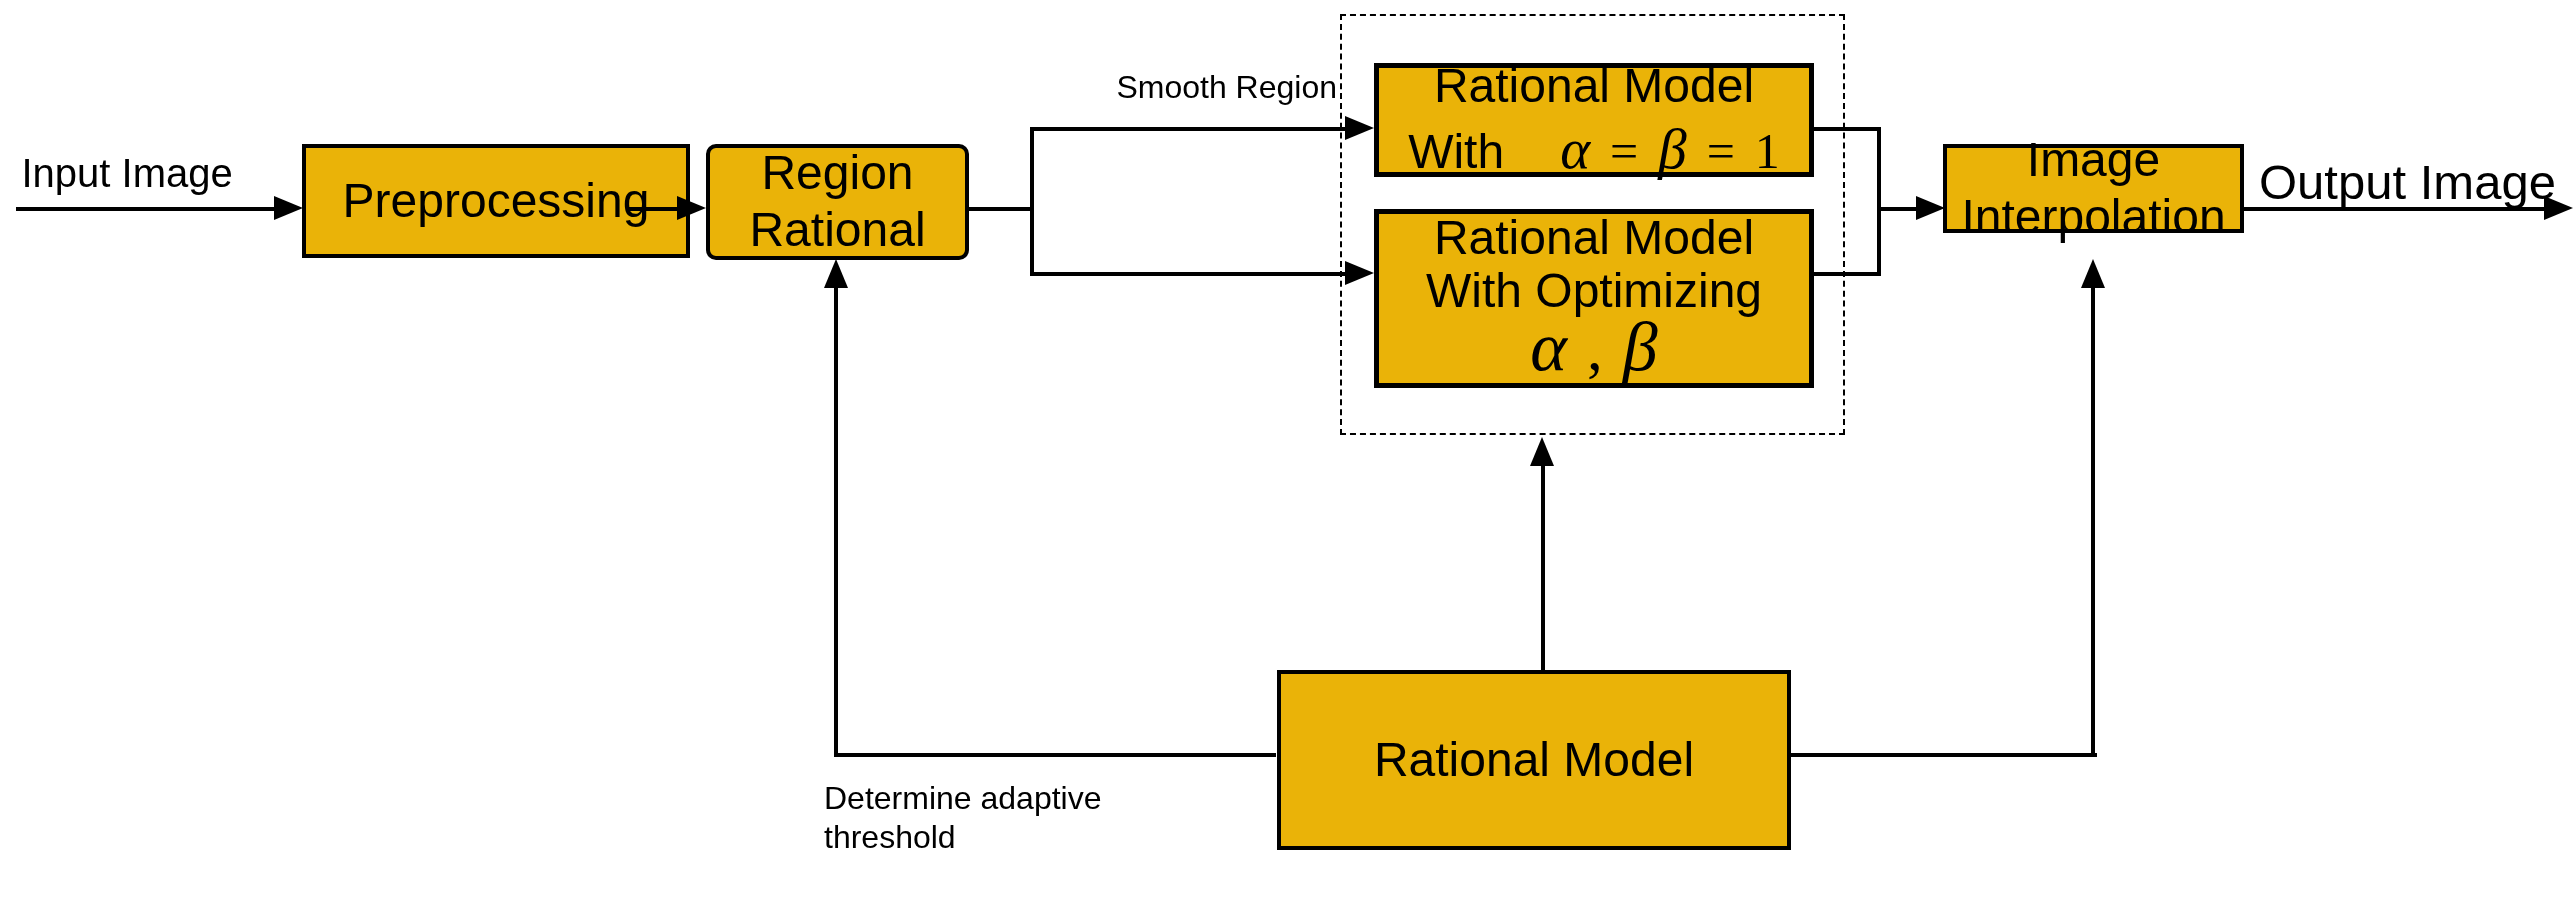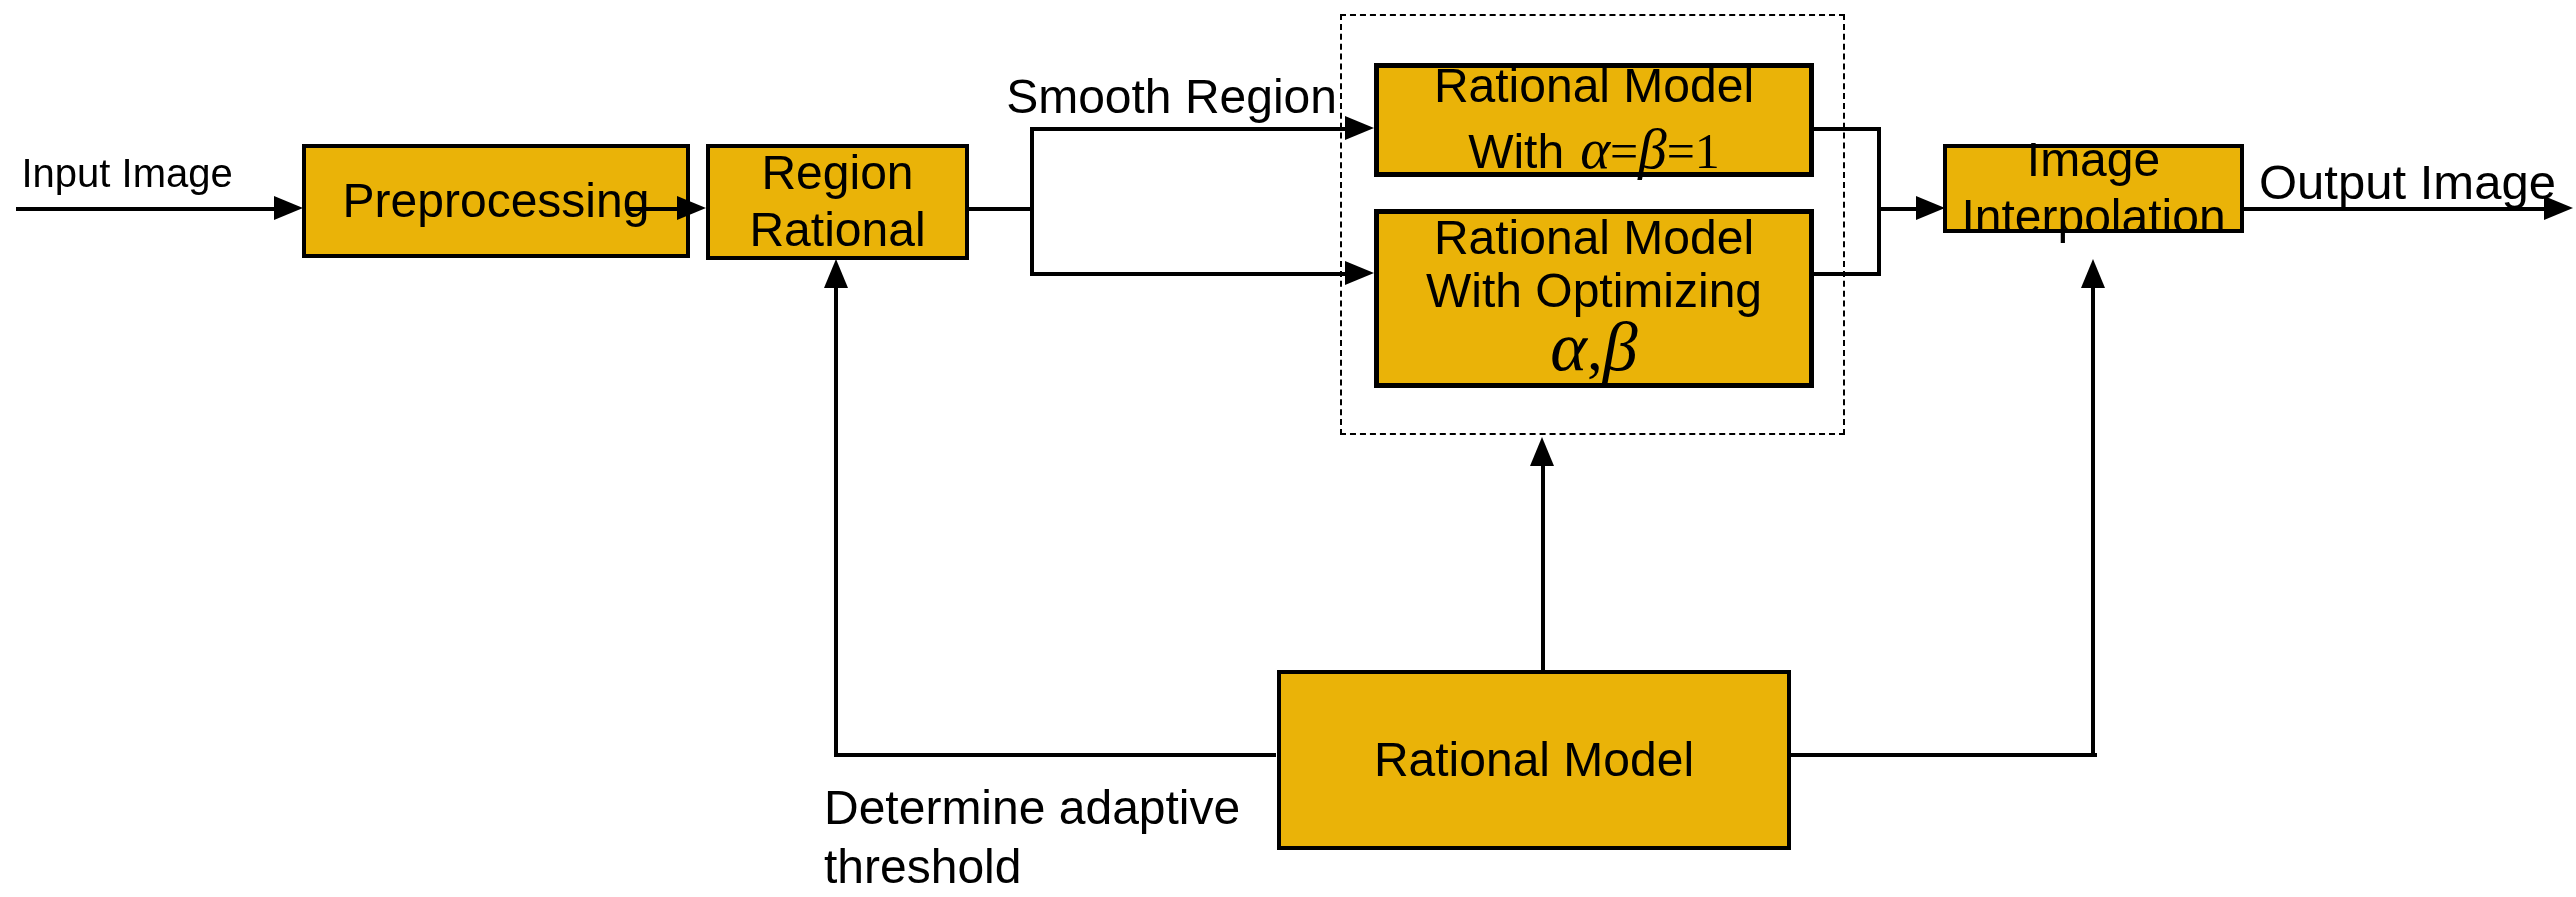--- a/index.html
+++ b/index.html
@@ -42,33 +42,33 @@
     border-left:29px solid #000;
   }
   .arr-up{
     position:absolute;width:0;height:0;
     border-left:12.6px solid transparent;
     border-right:12.6px solid transparent;
     border-bottom:29px solid #000;
   }
   .lbl{
     position:absolute;
-    font-size:48px;
+    font-size:32px;
     white-space:nowrap;
     line-height:1.22;
   }
   .math{
     font-family:"Liberation Serif","DejaVu Serif",serif;
   }
   .greek{
     font-family:"Liberation Serif","DejaVu Serif",serif;
     font-style:italic;
     font-size:57px;
   }
-  .mline{display:flex;align-items:baseline;justify-content:center;gap:0;}
+  .mline{display:flex;align-items:baseline;justify-content:center;gap:20px;}
   .greek-big{font-size:70px;}
   .eqtxt{font-size:50px;}
 </style>
 </head>
 <body>
 
 <div id="stage">
 
   <div class="lbl" style="left:21.5px;top:149px;font-size:40px;">Input Image</div>
 
@@ -81,21 +81,21 @@
     <div>Determine adaptive</div>
     <div>threshold</div>
   </div>
 
   <div class="dashed-group" style="left:1340px;top:14.4px;width:505px;height:421px;"></div>
 
   <div class="box" style="left:302px;top:144px;width:388px;height:114px;">
     <div>Preprocessing</div>
   </div>
 
-  <div class="box" style="left:706px;top:144px;width:263px;height:116px;">
+  <div class="box" style="left:706px;top:144px;width:263px;height:116px;border-radius:10px;">
     <div>Region</div>
     <div>Rational</div>
   </div>
 
   <div class="box thick" style="left:1374px;top:63px;width:440px;height:114px;">
     <div>Rational Model</div>
     <div class="mline">
       <span>With</span>
       <span style="width:16px;"></span>
       <span class="greek">α</span>

